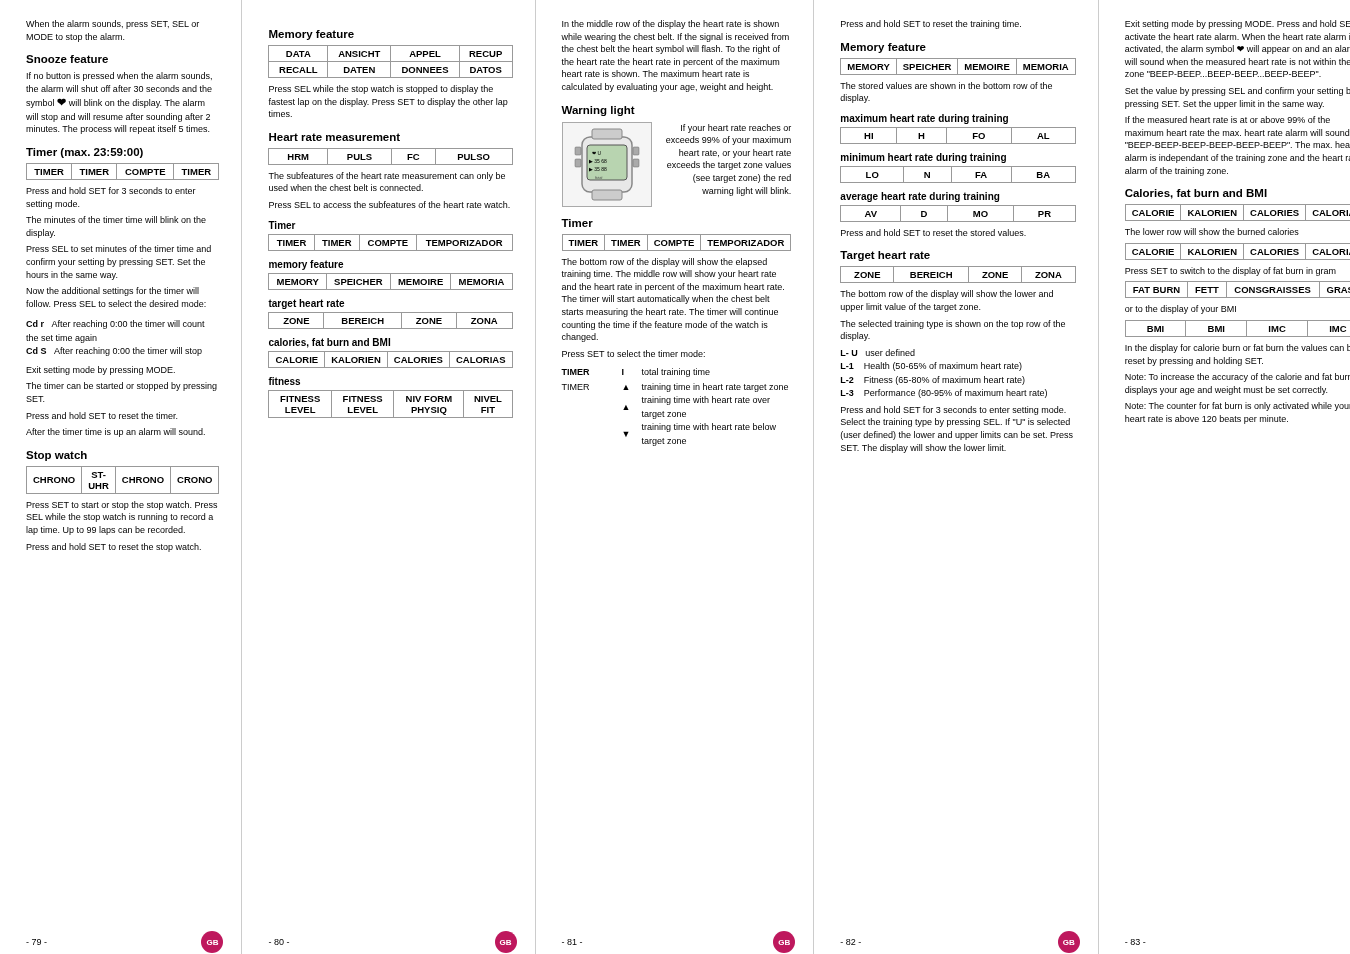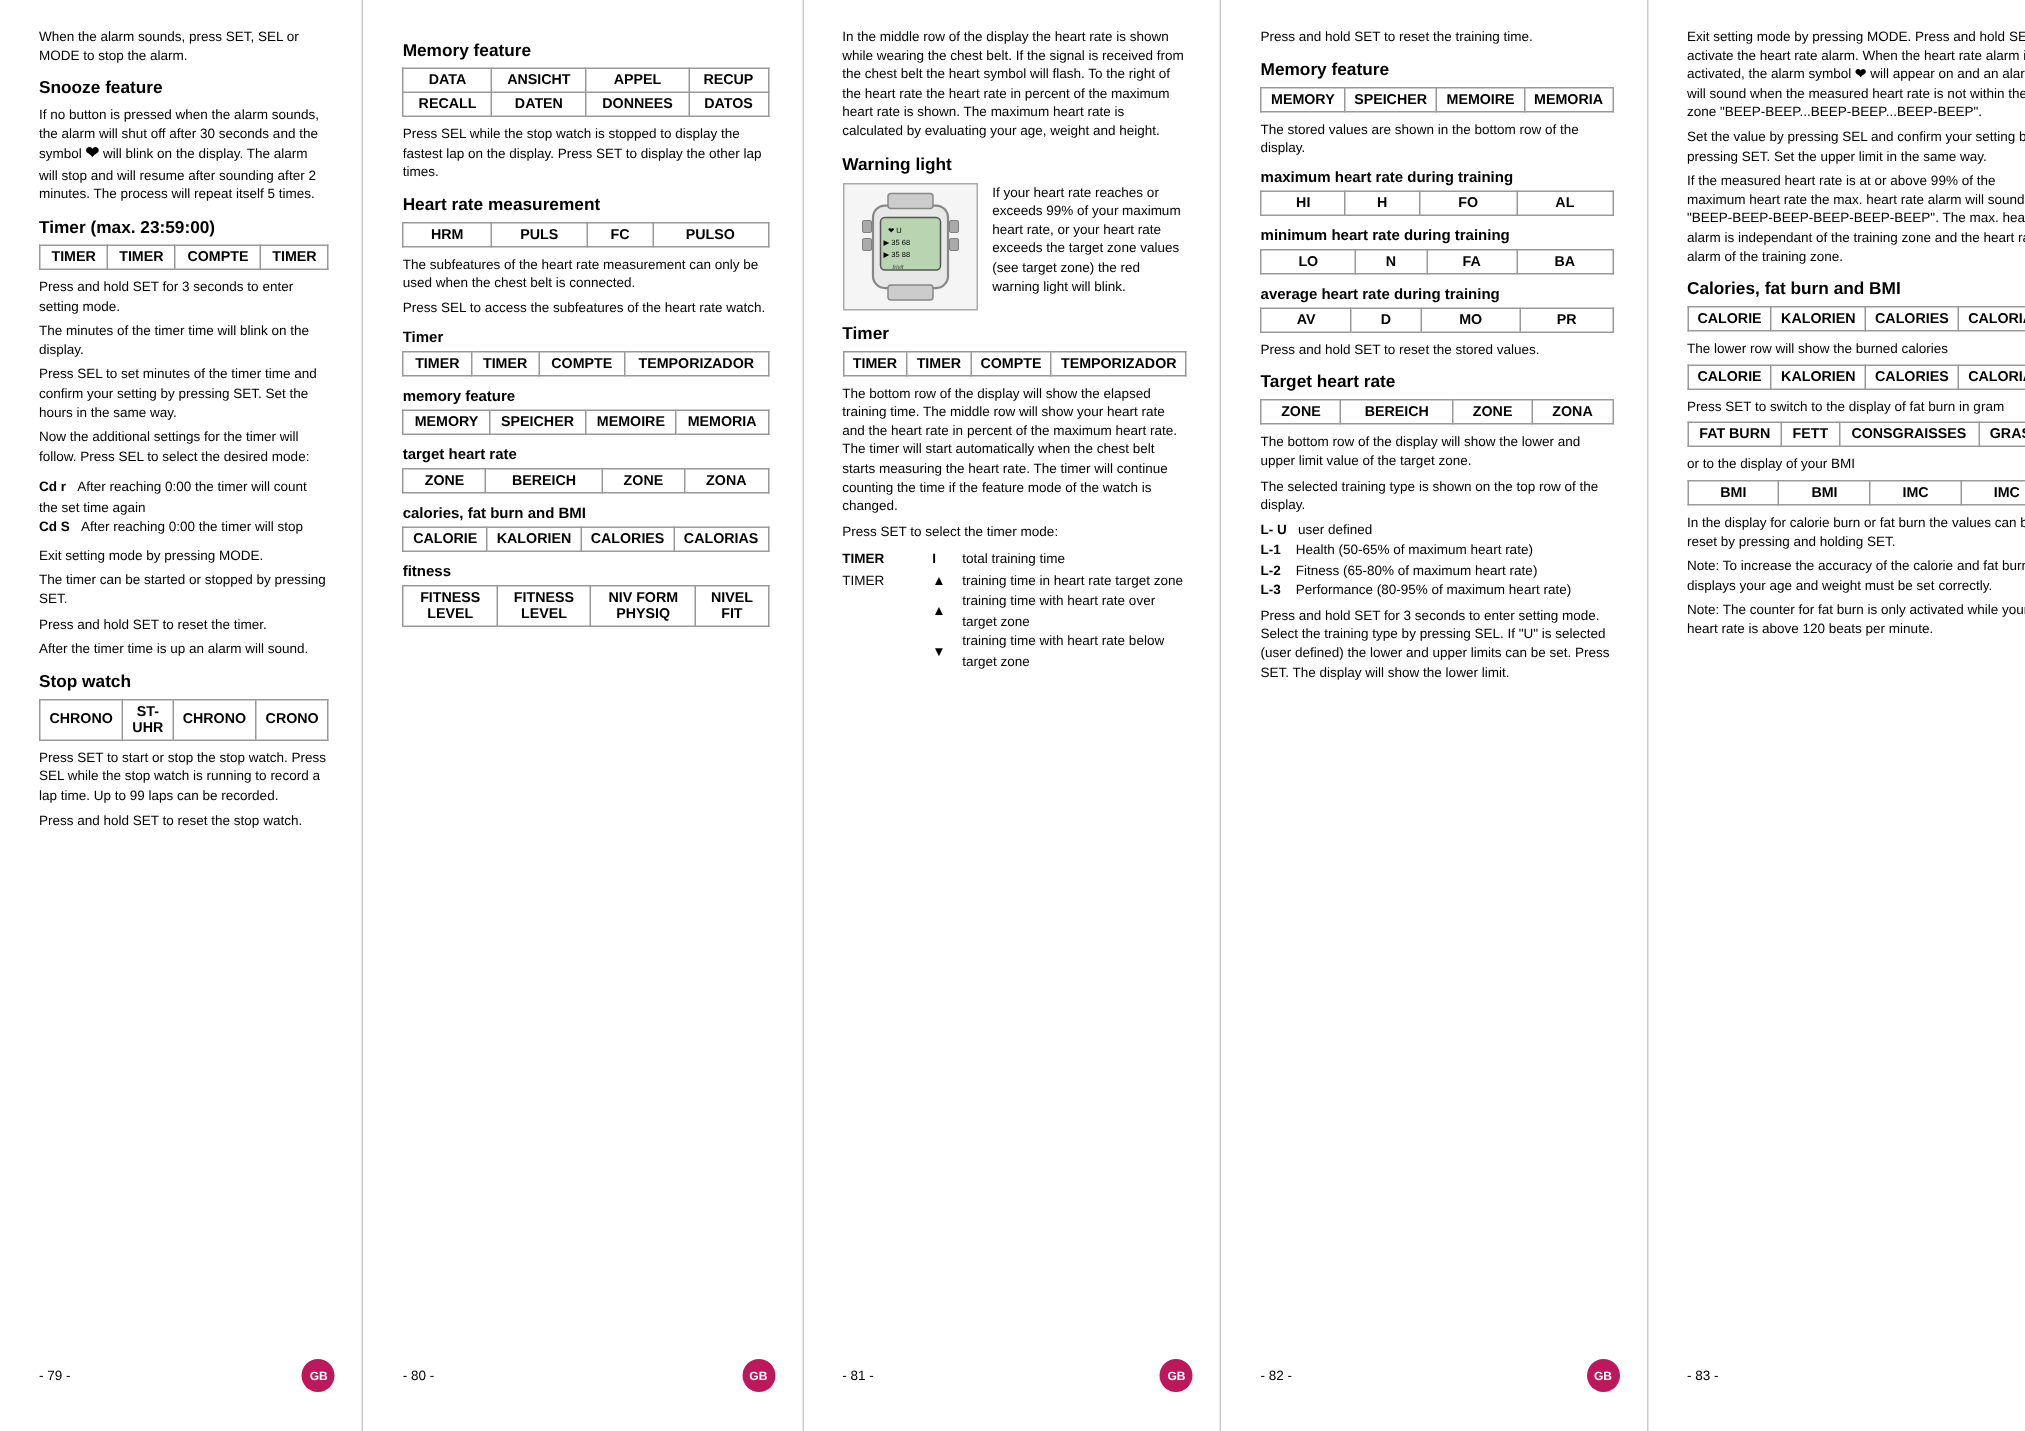--- a/index.html
+++ b/index.html
@@ -18,21 +18,21 @@
     .page {
       width: 450px;
       min-height: 954px;
       padding: 18px 22px 14px 26px;
       border-right: 1px solid #ccc;
       position: relative;
     }
     .page:last-child { border-right: none; }
     .page-footer {
       position: absolute;
-      bottom: 26px;
+      bottom: 1px;
       width: calc(100% - 44px);
       display: flex;
       justify-content: space-between;
       align-items: center;
       font-size: 9px;
     }
     .gb-icon {
       width: 22px;
       height: 22px;
       border-radius: 50%;
@@ -74,20 +74,21 @@
       font-weight: bold;
     }
     .section-gap { margin-top: 8px; }
     .small-list { font-size: 9px; line-height: 1.5; }
     .bold { font-weight: bold; }
     .warning-img-area {
       display: flex;
       align-items: flex-start;
       gap: 10px;
       margin: 6px 0;
+      text-align: right;
     }
     .watch-diagram {
       width: 90px;
       height: 85px;
       border: 1px solid #aaa;
       background: #f5f5f5;
       display: flex;
       align-items: center;
       justify-content: center;
       font-size: 7px;

